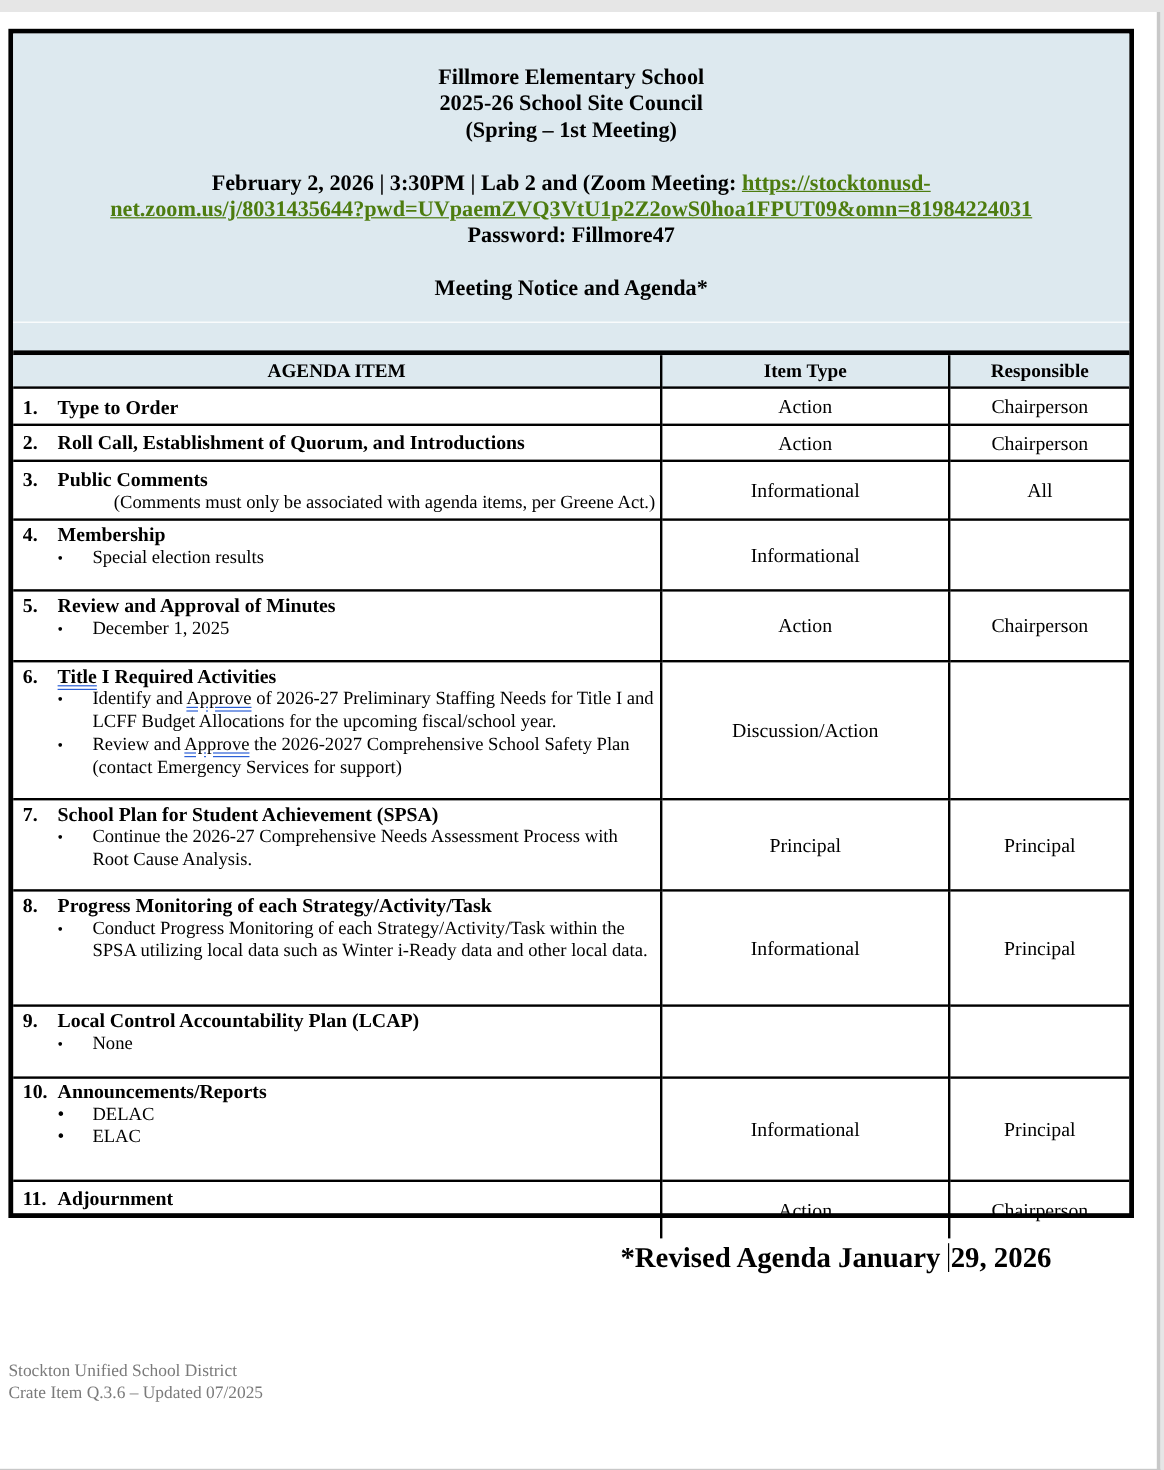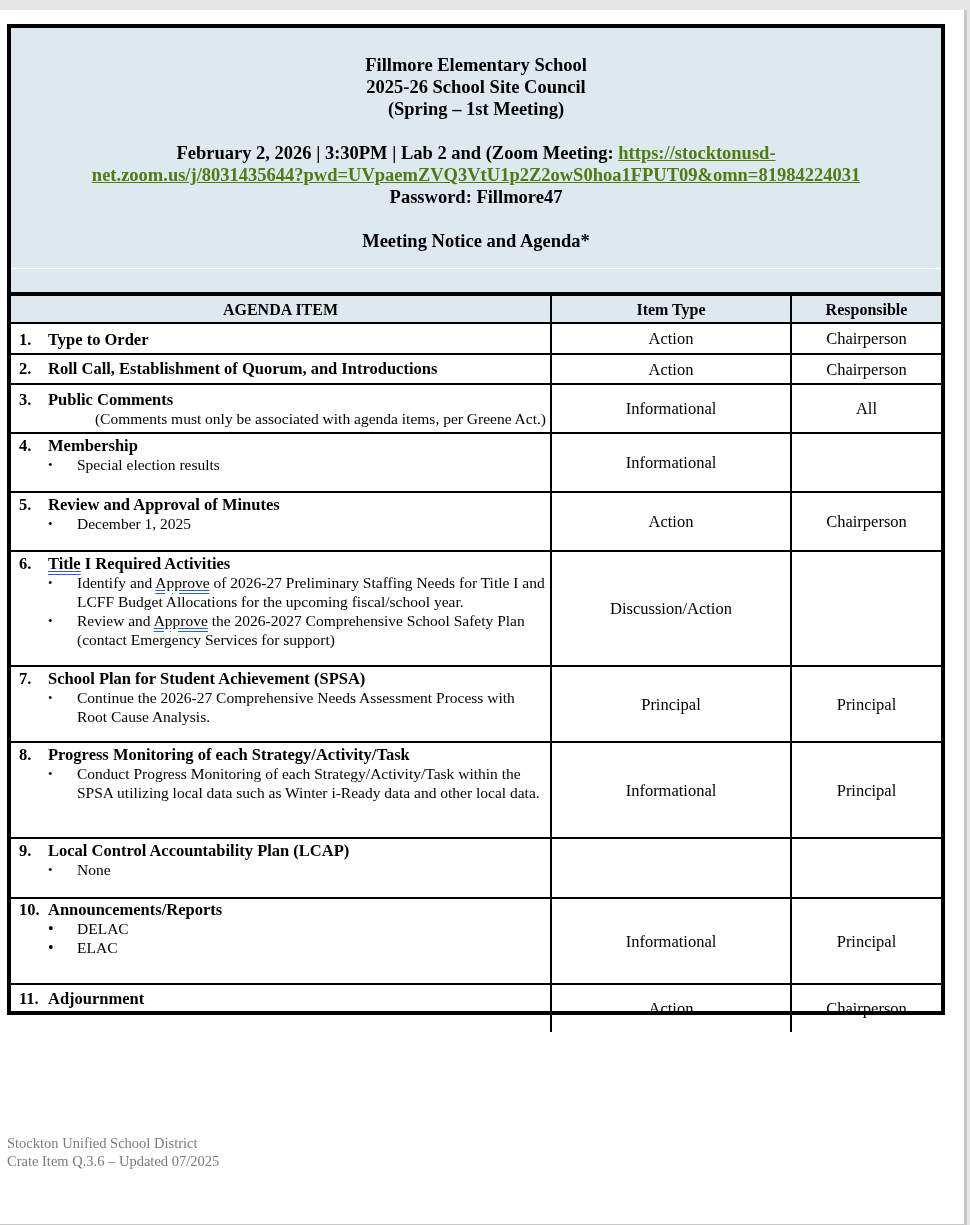--- a/index.html
+++ b/index.html
@@ -379,18 +379,21 @@
                 <span>Adjournment</span>
               </div>
           </td>
           <td class="type">Action</td>
           <td class="resp">Chairperson</td>
         </tr>
       </tbody>
     </table>
   </div>
 
+  <div class="revised">
+    <span>*Revised Agenda January </span><span class="caret"></span><span>29, 2026</span>
+  </div>
 
   <div class="footer-left">
     <div>Stockton Unified School District</div>
     <div>Crate Item Q.3.6 – Updated 07/2025</div>
   </div>
 </div>
 
 </body></html>

